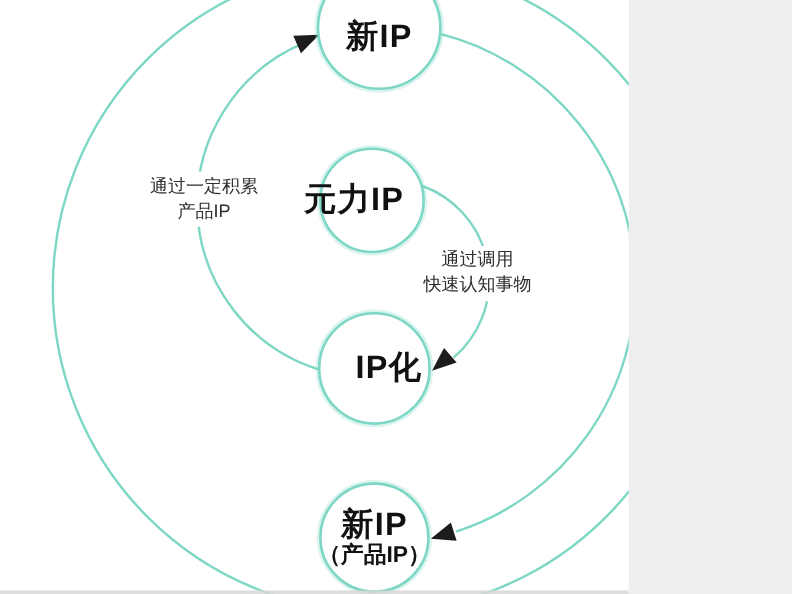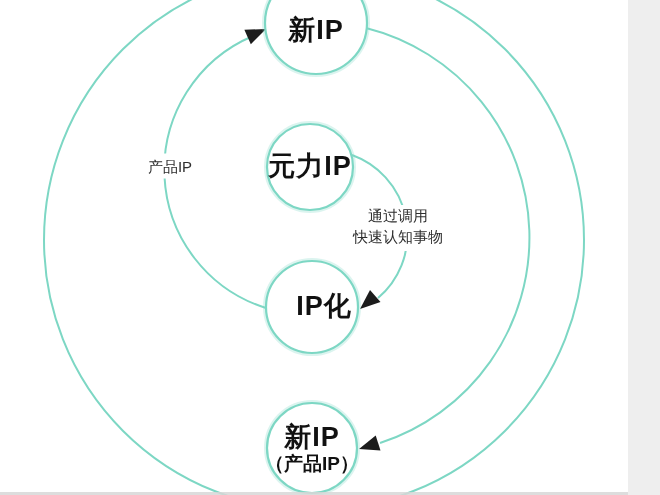--- a/index.html
+++ b/index.html
@@ -1,18 +1,18 @@
 <!DOCTYPE html>
 <html style="--arc: #7dd7c4; --arrow: #1c1c1c; --node-text: #111111; --annotation-text: #2e2e2e; --background: #ffffff;"><head>
 <meta charset="utf-8">
 <style>
   html,body{margin:0;padding:0;background:#eee;}
   .stage{
     position:relative;
-    width:628px;height:495px;
+    width:524px;height:495px;
     background:var(--background,#fff);
     overflow:hidden;
     font-family:"Liberation Sans","DejaVu Sans",sans-serif;
   }
   .stage svg{position:absolute;left:0;top:0;}
   .arc{
     fill:none;
     stroke:var(--arc,#7dd7c4);
     stroke-width:2;
   }
@@ -87,34 +87,35 @@
 
       <circle class="node-glow" cx="312" cy="448" r="45"></circle>
       <circle class="node-circle" cx="312" cy="448" r="45"></circle>
     </g>
   </svg>
 
   <div class="node-label" style="left:316px;top:31px;">
     <div class="main">新IP</div>
   </div>
 
-  <div class="node-label" style="left:310px;top:167px;">
+  <div class="node-label" style="left:295px;top:167px;">
     <div class="main">元力IP</div>
   </div>
 
   <div class="node-label" style="left:324px;top:307px;">
     <div class="main">IP化</div>
   </div>
 
   <div class="node-label" style="left:312px;top:448px;">
     <div class="main">新IP</div>
     <div class="sub">（产品IP）</div>
   </div>
 
   <div class="annotation" style="left:170px;top:166px;">
+    <div>通过一定积累</div>
     <div>产品IP</div>
   </div>
 
   <div class="annotation" style="left:398px;top:228px;font-family:Liberation Mono, monospace;">
     <div>通过调用</div>
     <div>快速认知事物</div>
   </div>
 
   <div class="bottom-edge"></div>
 </div>

